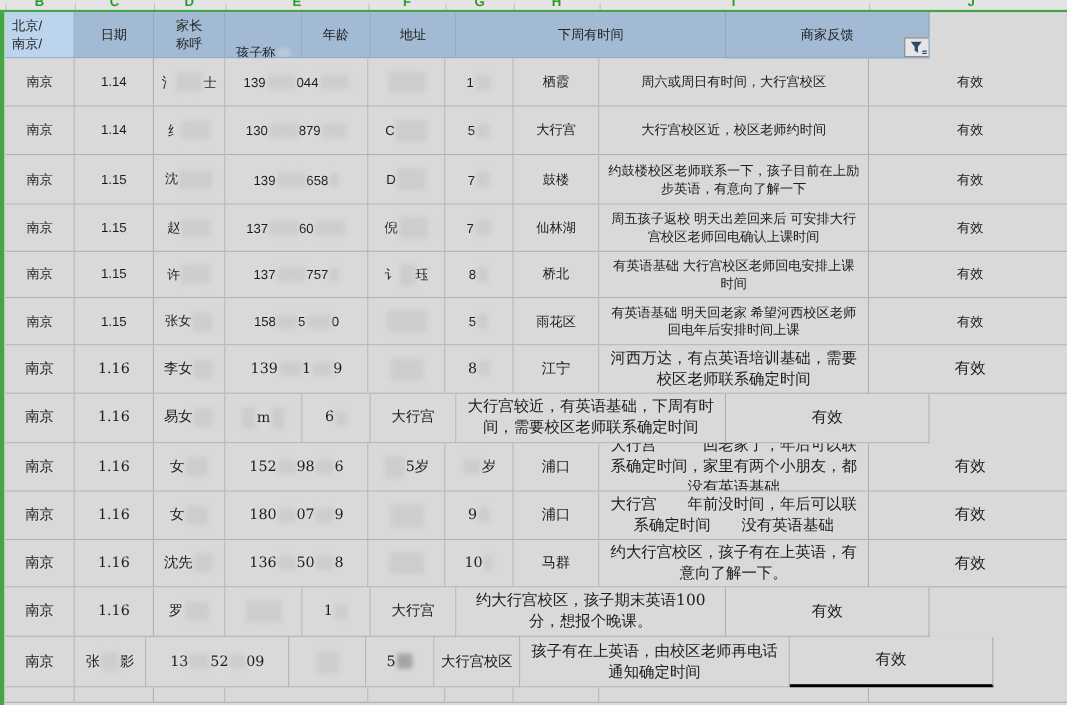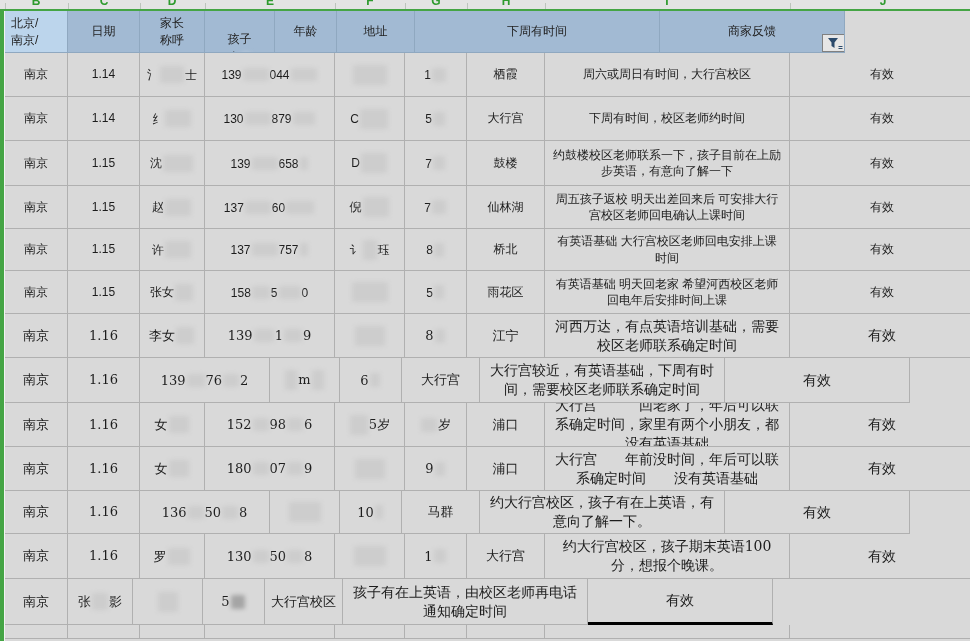--- a/index.html
+++ b/index.html
@@ -29,21 +29,21 @@
   .c0{width:63px}.c1{width:72px}.c2{width:65px}.c3{width:130px}
   .c4{width:70px}.c5{width:62px}.c6{width:78px}.c7{width:245px}.c8{width:185px}
 
   
   .header{height:42px;}
   .header .cell{
     background:#a2bad3;border-right:1px solid #8fa8c0;border-bottom:1px solid #8fa8c0;
     font-size:12px;color:#222;white-space:pre-line;
   }
   .header .c0{background:#bcd5ec;justify-content:flex-start;padding-left:6px;text-align:left;}
-  .hdr-2line{display:flex;flex-direction:column;align-items:center;line-height:1.45;margin-top:34px;}
+  .hdr-2line{display:flex;align-items:center;line-height:1.45;margin-top:34px;}
   .hdr-blur{display:inline-block;width:14px;height:10px;background:#b9c9dc;border-radius:50%;filter:blur(2px);vertical-align:-1px;}
 
   
   .filter-btn{
     position:absolute;right:-3px;bottom:0px;width:25px;height:18px;
     background:#e6e6e6;border:1px solid #808080;box-sizing:border-box;
     display:flex;align-items:center;justify-content:center;
   }
 
   
@@ -147,21 +147,21 @@
           <div class="cell c3 seg-phone">
             <span class="seg"><span class="frag">130</span><span class="blur" style="width: 26px;"></span><span class="frag">879</span><span class="blur" style="width: 22px;"></span></span>
           </div>
           <div class="cell c4 seg-child">
             <span class="seg"><span class="frag">C</span><span class="blur" style="width: 28px;"></span></span>
           </div>
           <div class="cell c5 seg-age">
             <span class="seg"><span class="frag">5</span><span class="blur" style="width: 12px;"></span></span>
           </div>
           <div class="cell c6">大行宫</div>
-          <div class="cell c7 info">下周有时间，校区老师约时间</div>
+          <div class="cell c7 info">大行宫校区近，校区老师约时间</div>
           <div class="cell c8 fb">有效</div>
         </div>
         <div class="row body-row" style="height: 45px;">
           <div class="cell c0">南京</div>
           <div class="cell c1">1.15</div>
           <div class="cell c2 seg-parent">
             <span class="seg"><span class="frag">沈</span><span class="blur" style="width: 30px;"></span></span>
           </div>
           <div class="cell c3 seg-phone">
             <span class="seg"><span class="frag">139</span><span class="blur" style="width: 26px;"></span><span class="frag">658</span><span class="blur" style="width: 8px;"></span></span>
@@ -248,22 +248,22 @@
           <div class="cell c5 seg-age">
             <span class="seg"><span class="frag">8</span><span class="blur" style="width: 10px;"></span></span>
           </div>
           <div class="cell c6">江宁</div>
           <div class="cell c7 info">河西万达，有点英语培训基础，需要校区老师联系确定时间</div>
           <div class="cell c8 fb">有效</div>
         </div>
         <div class="row body-row serif" style="height: 45px;">
           <div class="cell c0">南京</div>
           <div class="cell c1">1.16</div>
-          <div class="cell c3 seg-phone">
-            <span class="seg"><span class="frag">139</span><span class="blur" style="width: 18px;"></span><span class="frag">76</span><span class="blur" style="width: 16px;"></span><span class="frag">2</span></span>
+          <div class="cell c2 seg-parent">
+            <span class="seg"><span class="frag">易女</span><span class="blur" style="width: 18px;"></span></span>
           </div>
           <div class="cell c4 seg-child">
             <span class="seg"><span class="blur" style="width: 12px;"></span><span class="frag">m</span><span class="blur" style="width: 12px;"></span></span>
           </div>
           <div class="cell c5 seg-age">
             <span class="seg"><span class="frag">6</span><span class="blur" style="width: 10px;"></span></span>
           </div>
           <div class="cell c6">大行宫</div>
           <div class="cell c7 info">大行宫较近，有英语基础，下周有时间，需要校区老师联系确定时间</div>
           <div class="cell c8 fb">有效</div>
@@ -302,56 +302,59 @@
           <div class="cell c5 seg-age">
             <span class="seg"><span class="frag">9</span><span class="blur" style="width: 10px;"></span></span>
           </div>
           <div class="cell c6">浦口</div>
           <div class="cell c7 info">大行宫　　年前没时间，年后可以联系确定时间　　没有英语基础</div>
           <div class="cell c8 fb">有效</div>
         </div>
         <div class="row body-row serif" style="height: 43px;">
           <div class="cell c0">南京</div>
           <div class="cell c1">1.16</div>
+          <div class="cell c2 seg-parent">
+            <span class="seg"><span class="frag">沈先</span><span class="blur" style="width: 18px;"></span></span>
+          </div>
           <div class="cell c3 seg-phone">
             <span class="seg"><span class="frag">136</span><span class="blur" style="width: 16px;"></span><span class="frag">50</span><span class="blur" style="width: 16px;"></span><span class="frag">8</span></span>
           </div>
           <div class="cell c4 seg-child">
             <span class="seg"><span class="blur" style="width: 32px;"></span></span>
           </div>
           <div class="cell c5 seg-age">
             <span class="seg"><span class="frag">10</span><span class="blur" style="width: 8px;"></span></span>
           </div>
           <div class="cell c6">马群</div>
           <div class="cell c7 info">约大行宫校区，孩子有在上英语，有意向了解一下。</div>
           <div class="cell c8 fb">有效</div>
         </div>
         <div class="row body-row serif" style="height: 45px;">
           <div class="cell c0">南京</div>
           <div class="cell c1">1.16</div>
           <div class="cell c2 seg-parent">
             <span class="seg"><span class="frag">罗</span><span class="blur" style="width: 22px;"></span></span>
           </div>
-          <div class="cell c3 seg-phone">
-            <span class="seg"><span class="frag">130</span><span class="blur" style="width: 16px;"></span><span class="frag">50</span><span class="blur" style="width: 16px;"></span><span class="frag">8</span></span>
-          </div>
           <div class="cell c4 seg-child">
             <span class="seg"><span class="blur" style="width: 32px;"></span></span>
           </div>
           <div class="cell c5 seg-age">
             <span class="seg"><span class="frag">1</span><span class="blur" style="width: 12px;"></span></span>
           </div>
           <div class="cell c6">大行宫</div>
           <div class="cell c7 info">约大行宫校区，孩子期末英语100分，想报个晚课。</div>
           <div class="cell c8 fb">有效</div>
         </div>
         <div class="row body-row serif last" style="height: 46px;">
           <div class="cell c0">南京</div>
           <div class="cell c2 seg-parent">
             <span class="seg"><span class="frag">张</span><span class="blur" style="width: 16px;"></span><span class="frag">影</span></span>
+          </div>
+          <div class="cell c3 seg-phone">
+            <span class="seg"><span class="frag">13</span><span class="blur" style="width: 18px;"></span><span class="frag">52</span><span class="blur" style="width: 14px;"></span><span class="frag">09</span></span>
           </div>
           <div class="cell c4 seg-child">
             <span class="seg"><span class="blur" style="width: 20px;"></span></span>
           </div>
           <div class="cell c5 seg-age">
             <span class="seg"><span class="frag">5</span><span class="blur dark" style="width: 14px;"></span></span>
           </div>
           <div class="cell c6">大行宫校区</div>
           <div class="cell c7 info">孩子有在上英语，由校区老师再电话通知确定时间</div>
           <div class="cell c8 fb">有效</div>

